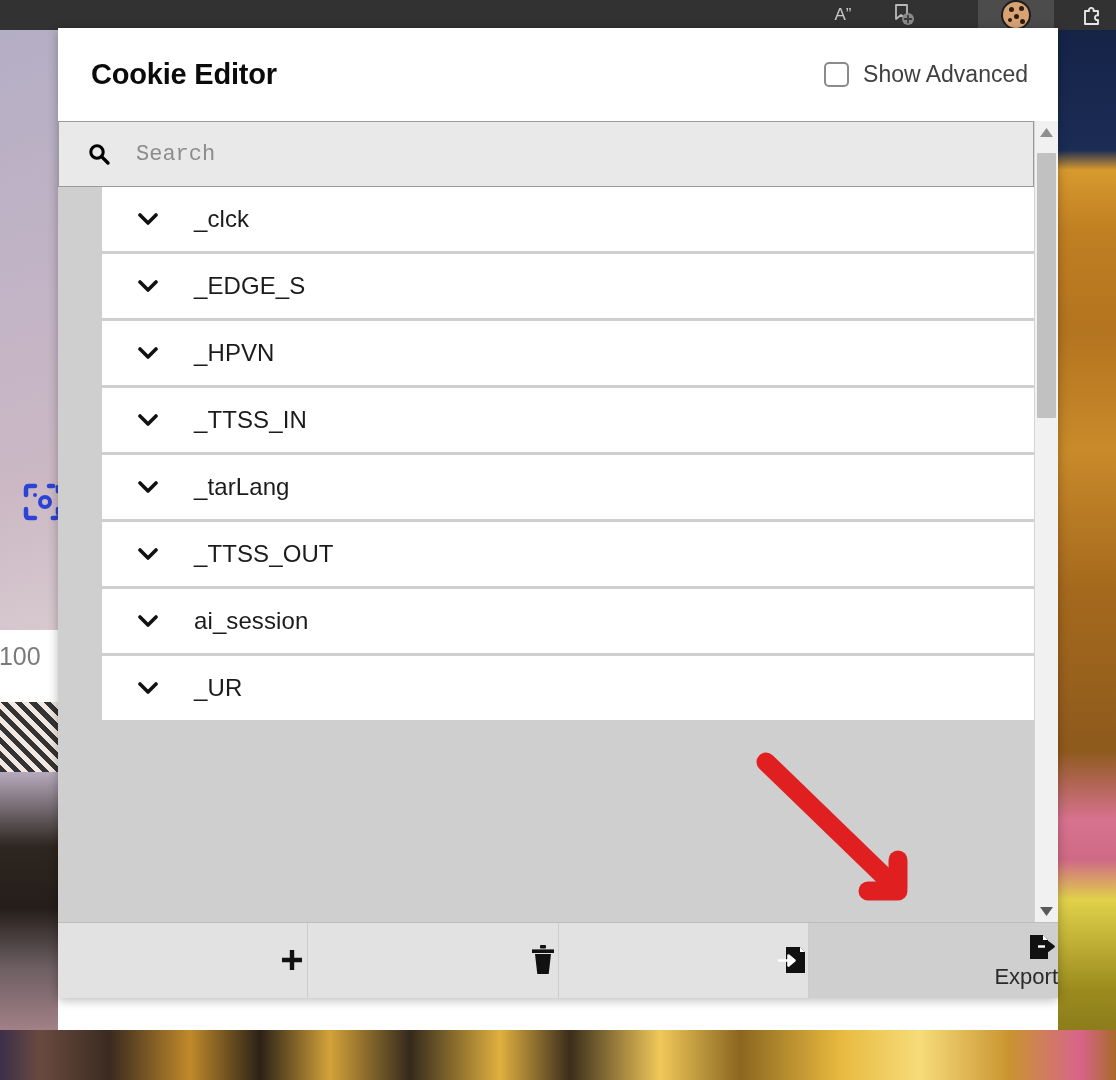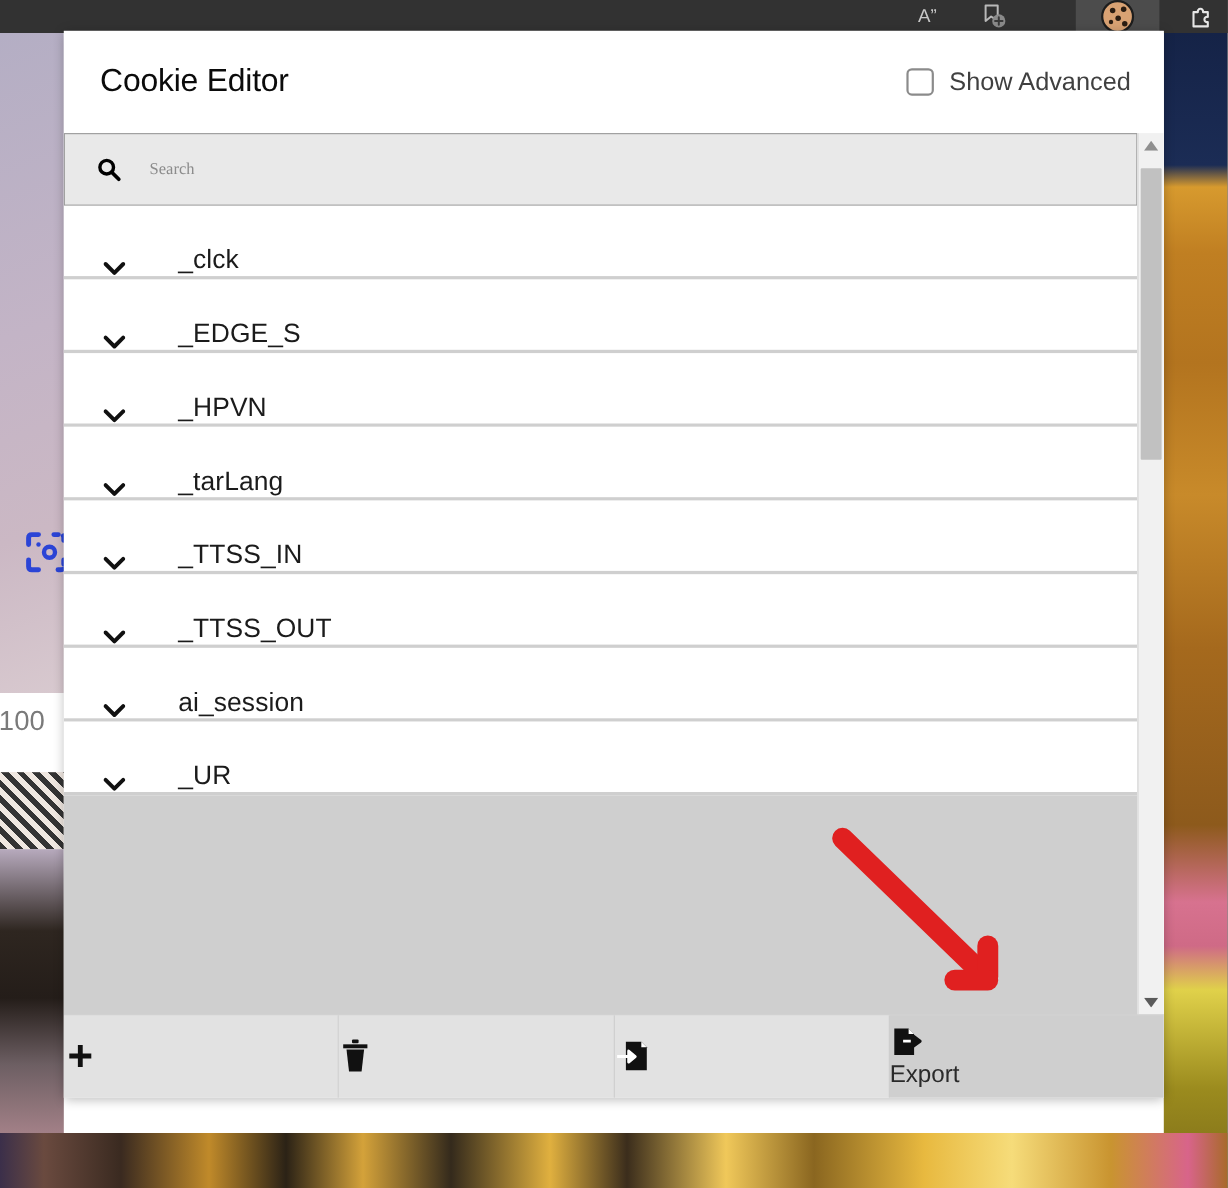--- a/index.html
+++ b/index.html
@@ -158,21 +158,21 @@
     flex: 0 0 93px;
     background: #ffffff;
     display: flex;
     align-items: center;
     justify-content: space-between;
     padding: 0 30px 0 33px;
     box-sizing: border-box;
   }
   .popup-title {
     font-size: 29px;
-    font-weight: normal;
+    font-weight: bold;
     color: #0b0b0b;
     letter-spacing: -0.2px;
   }
   .advanced-toggle {
     display: flex;
     align-items: center;
     gap: 14px;
     cursor: pointer;
   }
   .adv-checkbox {
@@ -211,43 +211,44 @@
     display: flex;
     align-items: center;
     padding-left: 28px;
     gap: 25px;
   }
   .search-icon { width: 24px; height: 24px; display:block; }
   .search-input {
     border: none;
     outline: none;
     background: transparent;
-    font-family: Liberation Serif, serif;
-    font-size: 15px;
+    font-family: Liberation Mono, monospace;
+    font-size: 22px;
     color: #6d28d9;
     width: 85%;
     padding: 0;
   }
   .search-input::placeholder { color: #8c8c8c; }
 
   .cookie-list {
     flex: 1 1 auto;
     overflow: hidden;
     background: #cfcfcf;
   }
   .cookie-item {
     height: 67px;
     background: #ffffff;
     border-bottom: 3px solid #cfcfcf;
     display: flex;
-    align-items: flex-end;
+    align-items: center;
     box-sizing: border-box;
     padding-left: 36px;
-    gap: 48px;
+    gap: 36px;
     cursor: pointer;
+    margin-left: 44px;
   }
   .chev {
     width: 20px; height: 14px;
     flex: 0 0 20px;
     display: block;
   }
   .cookie-name {
     font-size: 24px;
     color: #1b1b1b;
     letter-spacing: 0.1px;
@@ -284,21 +285,21 @@
   .popup-footer {
     flex: 0 0 75px;
     display: flex;
     background: #e2e2e2;
     border-top: 1px solid #bdbdbd;
   }
   .footer-btn {
     flex: 1 1 0;
     display: flex;
     flex-direction: column;
-    align-items: flex-start;
+    align-items: flex-end;
     justify-content: center;
     gap: 2px;
     border-right: 1px solid #cccccc;
     cursor: pointer;
     background: #e2e2e2;
     box-sizing: border-box;
   }
   .footer-btn:last-child { border-right: none; }
   .footer-btn.active { background: #cfcfcf; }
   .footer-btn .ic { display: block; }
@@ -405,27 +406,27 @@
             <div class="cookie-item">
               <svg class="chev" viewBox="0 0 20 14">
                 <path d="M2 3 L10 11 L18 3" fill="none" stroke="#111" stroke-width="3.6" stroke-linecap="round" stroke-linejoin="round"></path>
               </svg>
               <span class="cookie-name">_HPVN</span>
             </div>
             <div class="cookie-item">
               <svg class="chev" viewBox="0 0 20 14">
                 <path d="M2 3 L10 11 L18 3" fill="none" stroke="#111" stroke-width="3.6" stroke-linecap="round" stroke-linejoin="round"></path>
               </svg>
+              <span class="cookie-name">_TTSS_IN</span>
+            </div>
+            <div class="cookie-item">
+              <svg class="chev" viewBox="0 0 20 14">
+                <path d="M2 3 L10 11 L18 3" fill="none" stroke="#111" stroke-width="3.6" stroke-linecap="round" stroke-linejoin="round"></path>
+              </svg>
               <span class="cookie-name">_tarLang</span>
-            </div>
-            <div class="cookie-item">
-              <svg class="chev" viewBox="0 0 20 14">
-                <path d="M2 3 L10 11 L18 3" fill="none" stroke="#111" stroke-width="3.6" stroke-linecap="round" stroke-linejoin="round"></path>
-              </svg>
-              <span class="cookie-name">_TTSS_IN</span>
             </div>
             <div class="cookie-item">
               <svg class="chev" viewBox="0 0 20 14">
                 <path d="M2 3 L10 11 L18 3" fill="none" stroke="#111" stroke-width="3.6" stroke-linecap="round" stroke-linejoin="round"></path>
               </svg>
               <span class="cookie-name">_TTSS_OUT</span>
             </div>
             <div class="cookie-item">
               <svg class="chev" viewBox="0 0 20 14">
                 <path d="M2 3 L10 11 L18 3" fill="none" stroke="#111" stroke-width="3.6" stroke-linecap="round" stroke-linejoin="round"></path>

